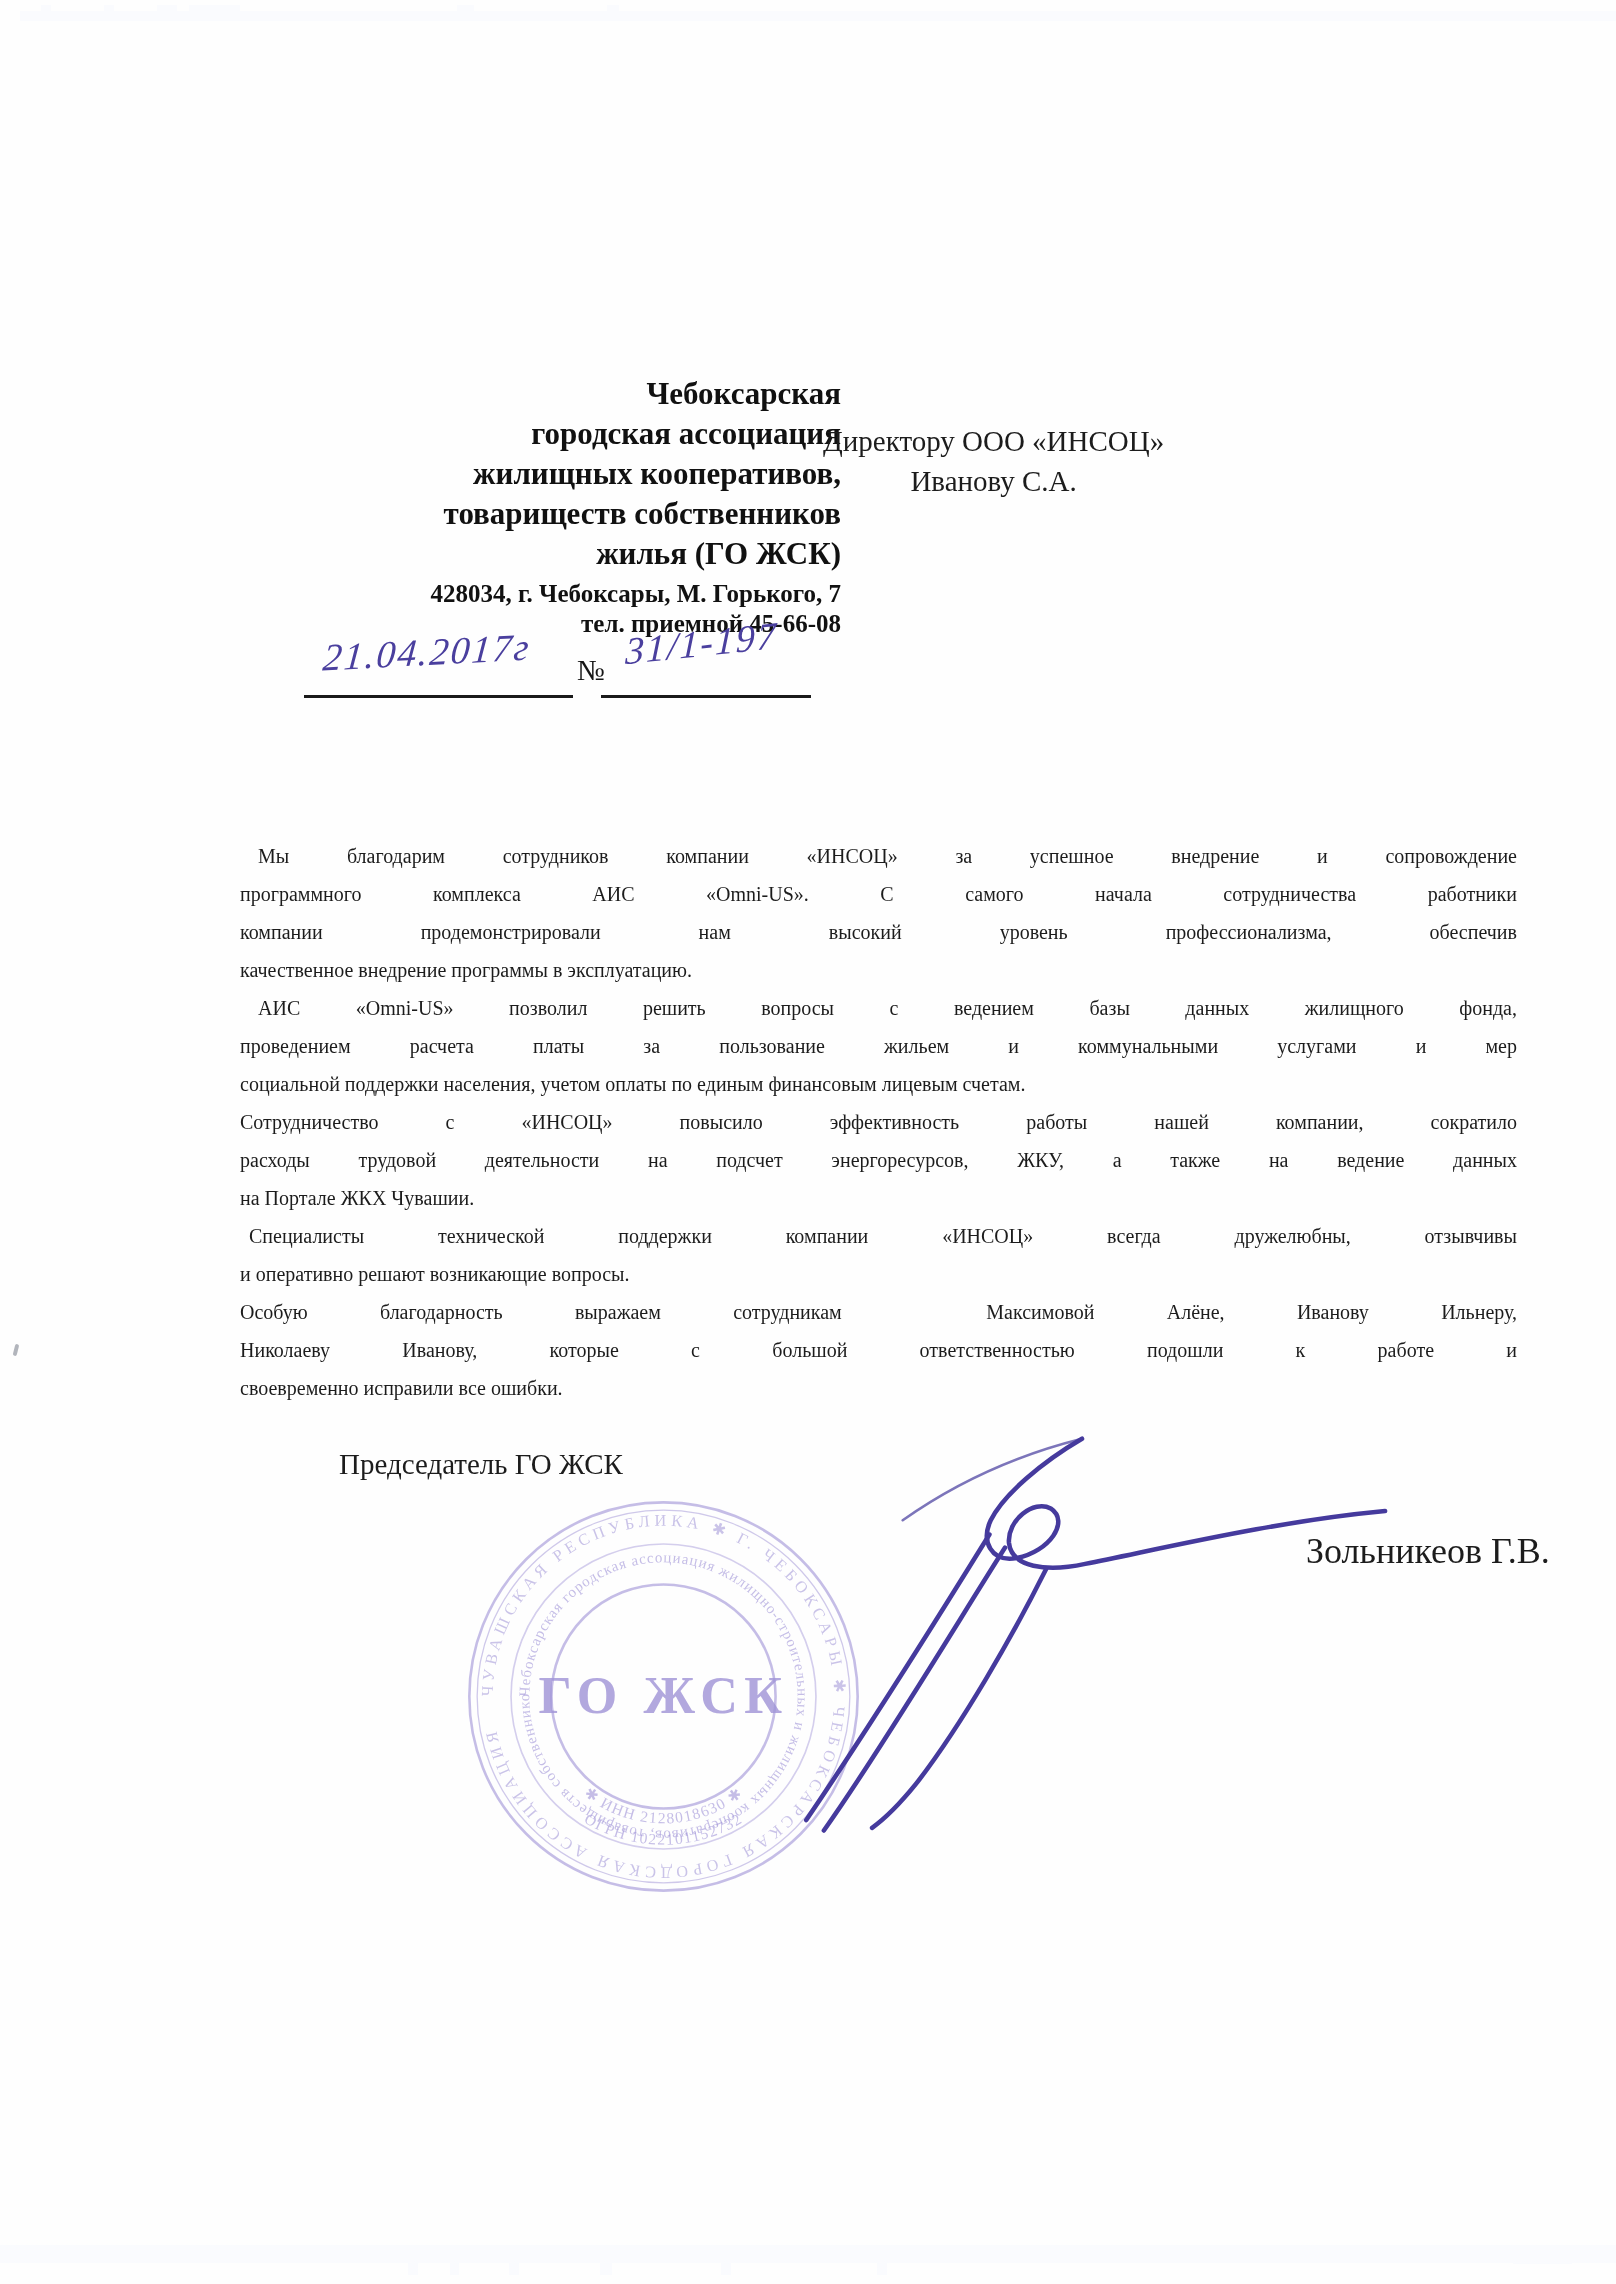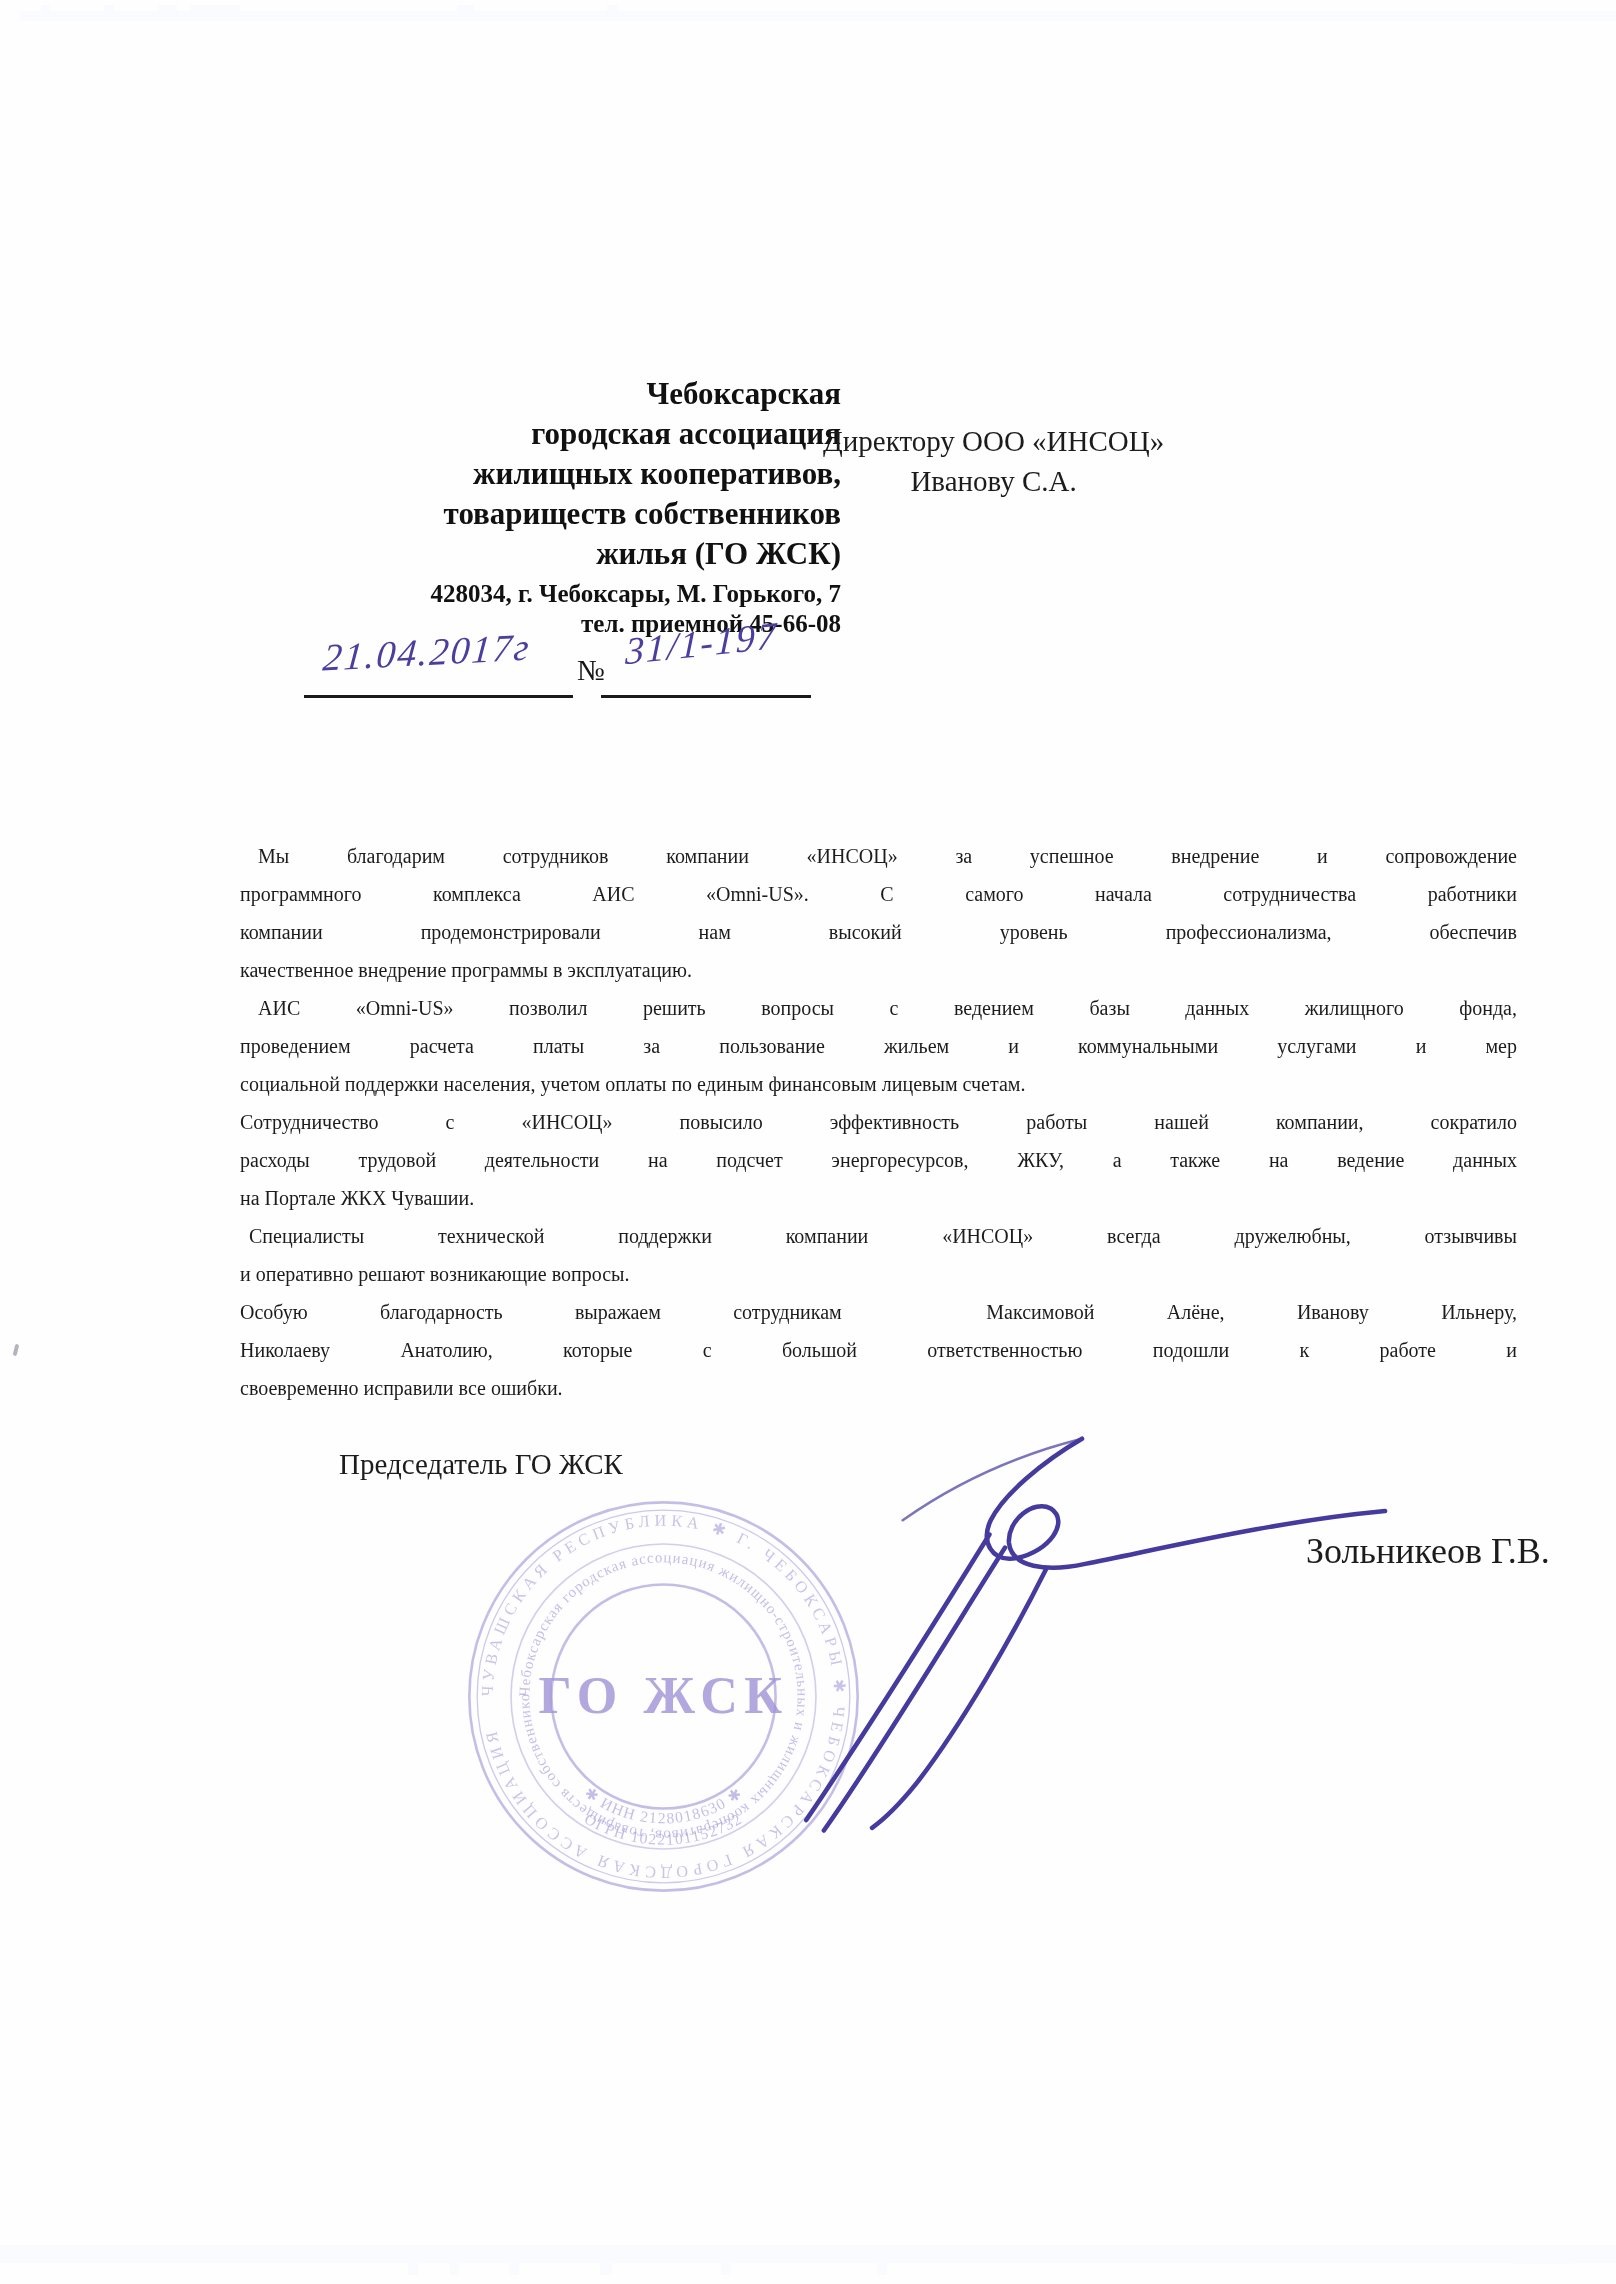--- a/index.html
+++ b/index.html
@@ -109,21 +109,21 @@
     <div class="bl end">качественное внедрение программы в эксплуатацию.</div>
     <div class="bl ind-lg">АИС «Omni-US» позволил решить вопросы с ведением базы данных жилищного фонда,</div>
     <div class="bl">проведением расчета платы за пользование жильем и коммунальными услугами и мер</div>
     <div class="bl end">социальной поддержки населения, учетом оплаты по единым финансовым лицевым счетам.</div>
     <div class="bl">Сотрудничество с «ИНСОЦ» повысило эффективность работы нашей компании, сократило</div>
     <div class="bl">расходы трудовой деятельности на подсчет энергоресурсов, ЖКУ, а также на ведение данных</div>
     <div class="bl end">на Портале ЖКХ Чувашии.</div>
     <div class="bl ind-sm">Специалисты технической поддержки компании «ИНСОЦ» всегда дружелюбны, отзывчивы</div>
     <div class="bl end">и оперативно решают возникающие вопросы.</div>
     <div class="bl">Особую благодарность выражаем сотрудникам &nbsp;Максимовой Алёне, Иванову Ильнеру,</div>
-    <div class="bl">Николаеву Анатолию, которые с большой ответственностью подошли к работе и</div>
+    <div class="bl">Николаеву Иванову, которые с большой ответственностью подошли к работе и</div>
     <div class="bl end">своевременно исправили все ошибки.</div>
   </div>
 
   <div class="signoff-position">Председатель ГО ЖСК</div>
   <div class="signoff-name">Зольникеов Г.В.</div>
 
   <svg class="stamp-svg" width="417" height="417" viewBox="0 0 640 640">
     <defs>
       <path id="ringA" d="M 58 320 A 262 262 0 1 1 582 320 A 262 262 0 1 1 58 320"></path>
       <path id="ringB" d="M 114 320 A 206 206 0 1 1 526 320 A 206 206 0 1 1 114 320"></path>

